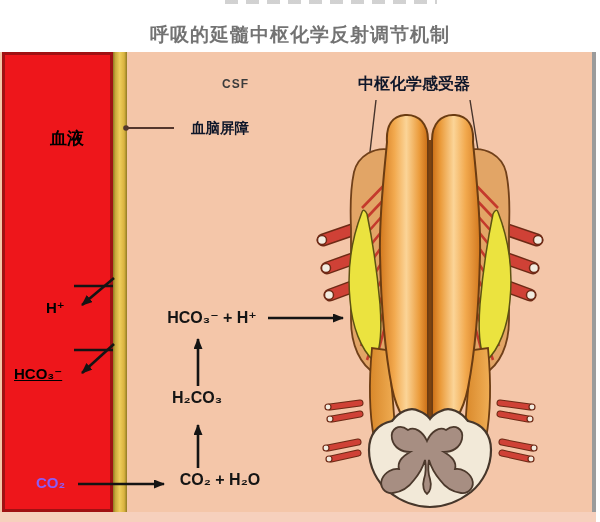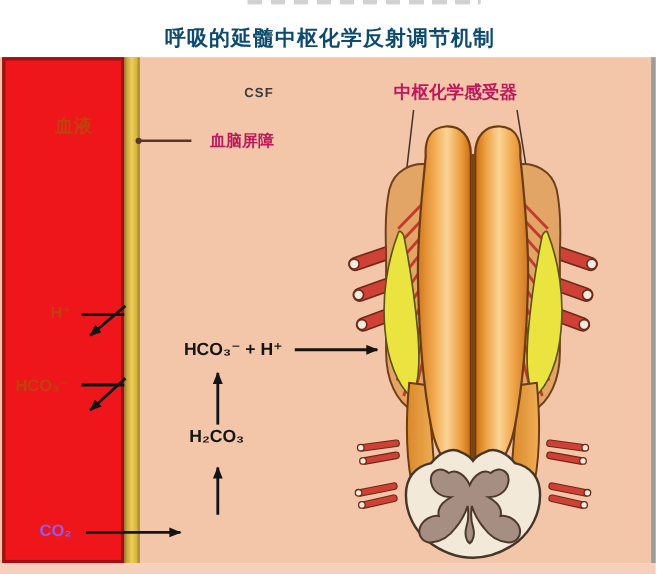--- a/index.html
+++ b/index.html
@@ -7,39 +7,39 @@
     position:relative;width:600px;height:522px;overflow:hidden;
     font-family:"Liberation Sans","DejaVu Sans",sans-serif;
     background:#ffffff;
   }
   .top-remnant{
     position:absolute;left:225px;top:0;width:212px;height:4px;opacity:.45;
     background:repeating-linear-gradient(90deg,#9a9a9a 0 13px,transparent 13px 21px);
   }
   .title{
     position:absolute;left:0;top:22px;width:600px;text-align:center;
-    font-size:19px;font-weight:bold;color:#0c4a6e;letter-spacing:1px;
+    font-size:19px;font-weight:bold;color:#737373;letter-spacing:1px;
   }
   .panel{
     position:absolute;left:0;top:52px;width:592px;height:460px;
     background:#f4c6a9;border-right:4px solid #9b9b9b;
   }
   .redbar{
     position:absolute;left:2px;top:52px;width:111px;height:460px;
     background:#ee161b;border:3px solid #a01113;box-sizing:border-box;
   }
   .barrier{
     position:absolute;left:113px;top:52px;width:14px;height:460px;
     background:linear-gradient(90deg,#8f7a23 0%,#caa93c 18%,#eecd5a 48%,#d9b33f 80%,#8f7a23 100%);
   }
   .bottom-strip{
     position:absolute;left:0;top:512px;width:596px;height:10px;background:#f6d0bd;
   }
-  .lbl{position:absolute;font-weight:bold;white-space:nowrap;color:#be185d;}
-  .lbl.white{color:#c2410c;}
+  .lbl{position:absolute;font-weight:bold;white-space:nowrap;color:#0f172a;}
+  .lbl.white{color:#000000;margin-top:24px;}
   .lbl.co2{color:#8b5cf6;}
   .lbl.csf{color:#3c3c3c;letter-spacing:1px;}
   .eq{position:absolute;font-weight:600;color:#141414;font-size:16px;white-space:nowrap;transform:translateX(-50%);text-align:center;}
   svg.overlay{position:absolute;left:0;top:0;width:600px;height:522px;}
 </style>
 </head>
 <body>
 
 <div class="stage">
 
@@ -137,23 +137,24 @@
     </g>
 
     <g>
       <line x1="125" y1="128" x2="174" y2="128" stroke="#53362c" stroke-width="2.2"></line>
       <circle cx="126" cy="128" r="2.8" fill="#53362c"></circle>
     </g>
   </svg>
 
   <div class="lbl white" style="left:50px;top:103px;font-size:17px;">血液</div>
   <div class="lbl white" style="left:46px;top:275px;font-size:15px;">H⁺</div>
-  <div class="lbl white" style="left:14px;top:341px;font-size:15px;">HCO₃⁻</div>
+  <div class="lbl white" style="left:14px;top:341px;font-size:15px;text-decoration:underline;">HCO₃⁻</div>
   <div class="lbl co2" style="left:36px;top:474px;font-size:15px;">CO₂</div>
 
   <div class="lbl" style="left:178px;top:119px;font-size:14.5px;margin-left:13px;">血脑屏障</div>
   <div class="lbl csf" style="left:222px;top:77px;font-size:12px;">CSF</div>
   <div class="lbl" style="left:358px;top:74px;font-size:16px;">中枢化学感受器</div>
 
+  <div class="eq" style="left:220px;top:471px;">CO₂ + H₂O</div>
   <div class="eq" style="left:197px;top:389px;">H₂CO₃</div>
   <div class="eq" style="left:212px;top:308px;">HCO₃⁻ + H⁺</div>
 
 </div>
 
 </body></html>

